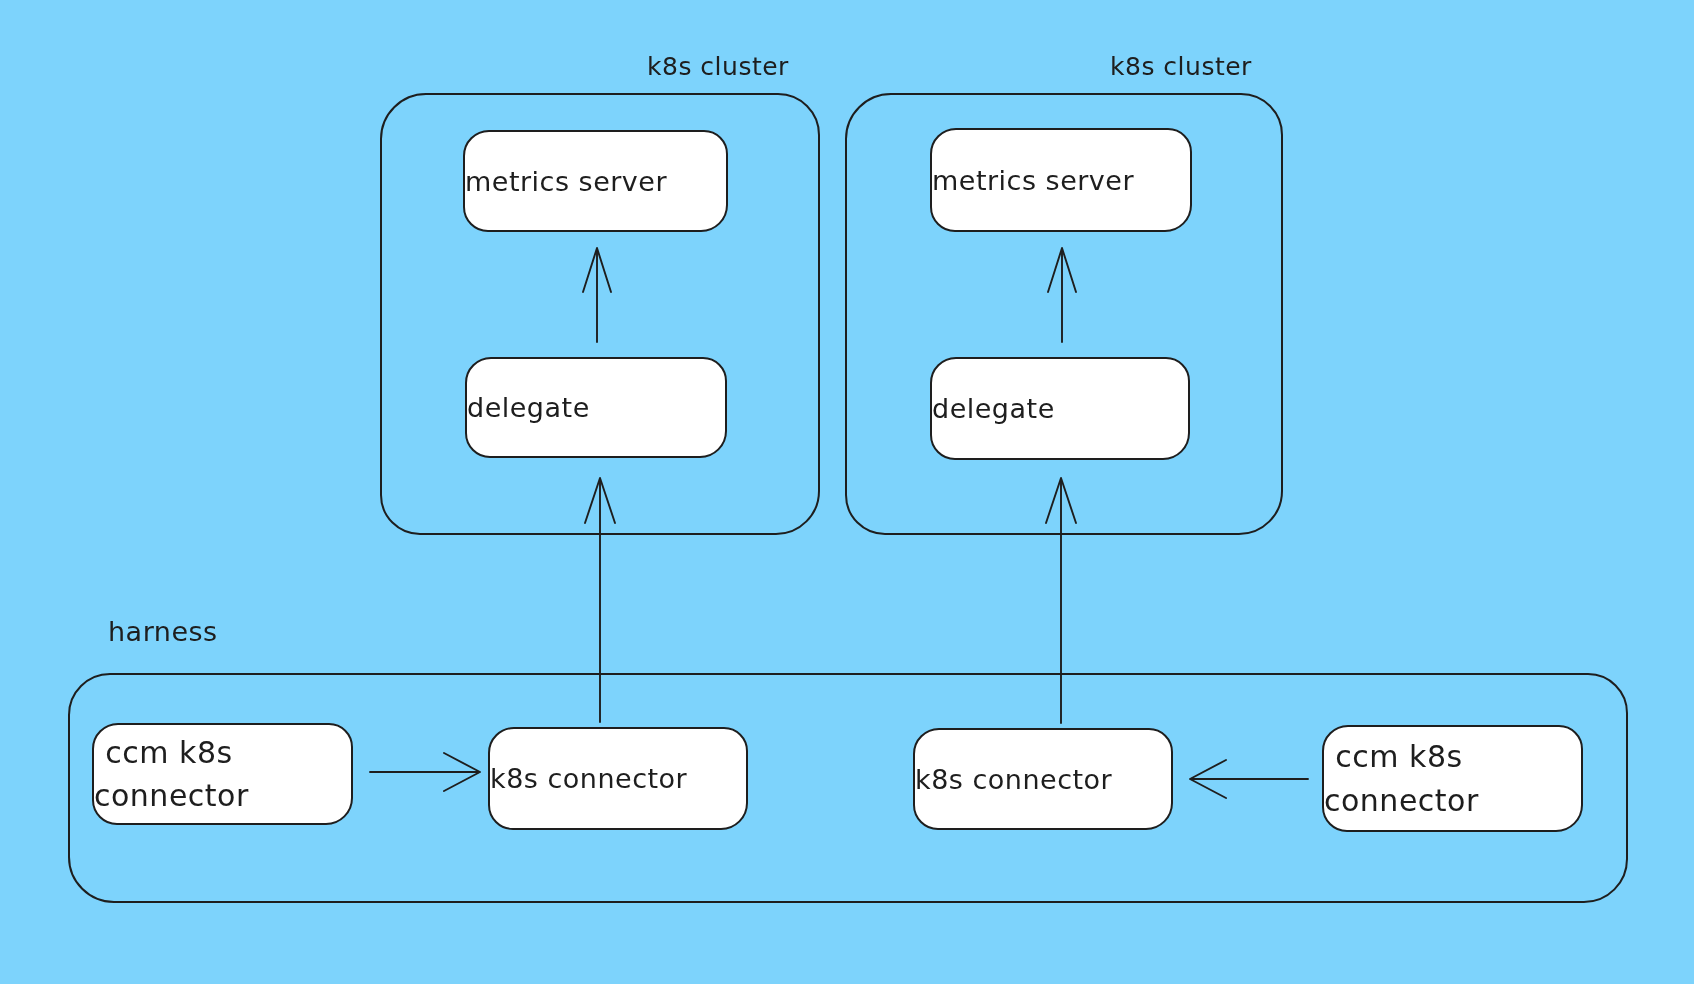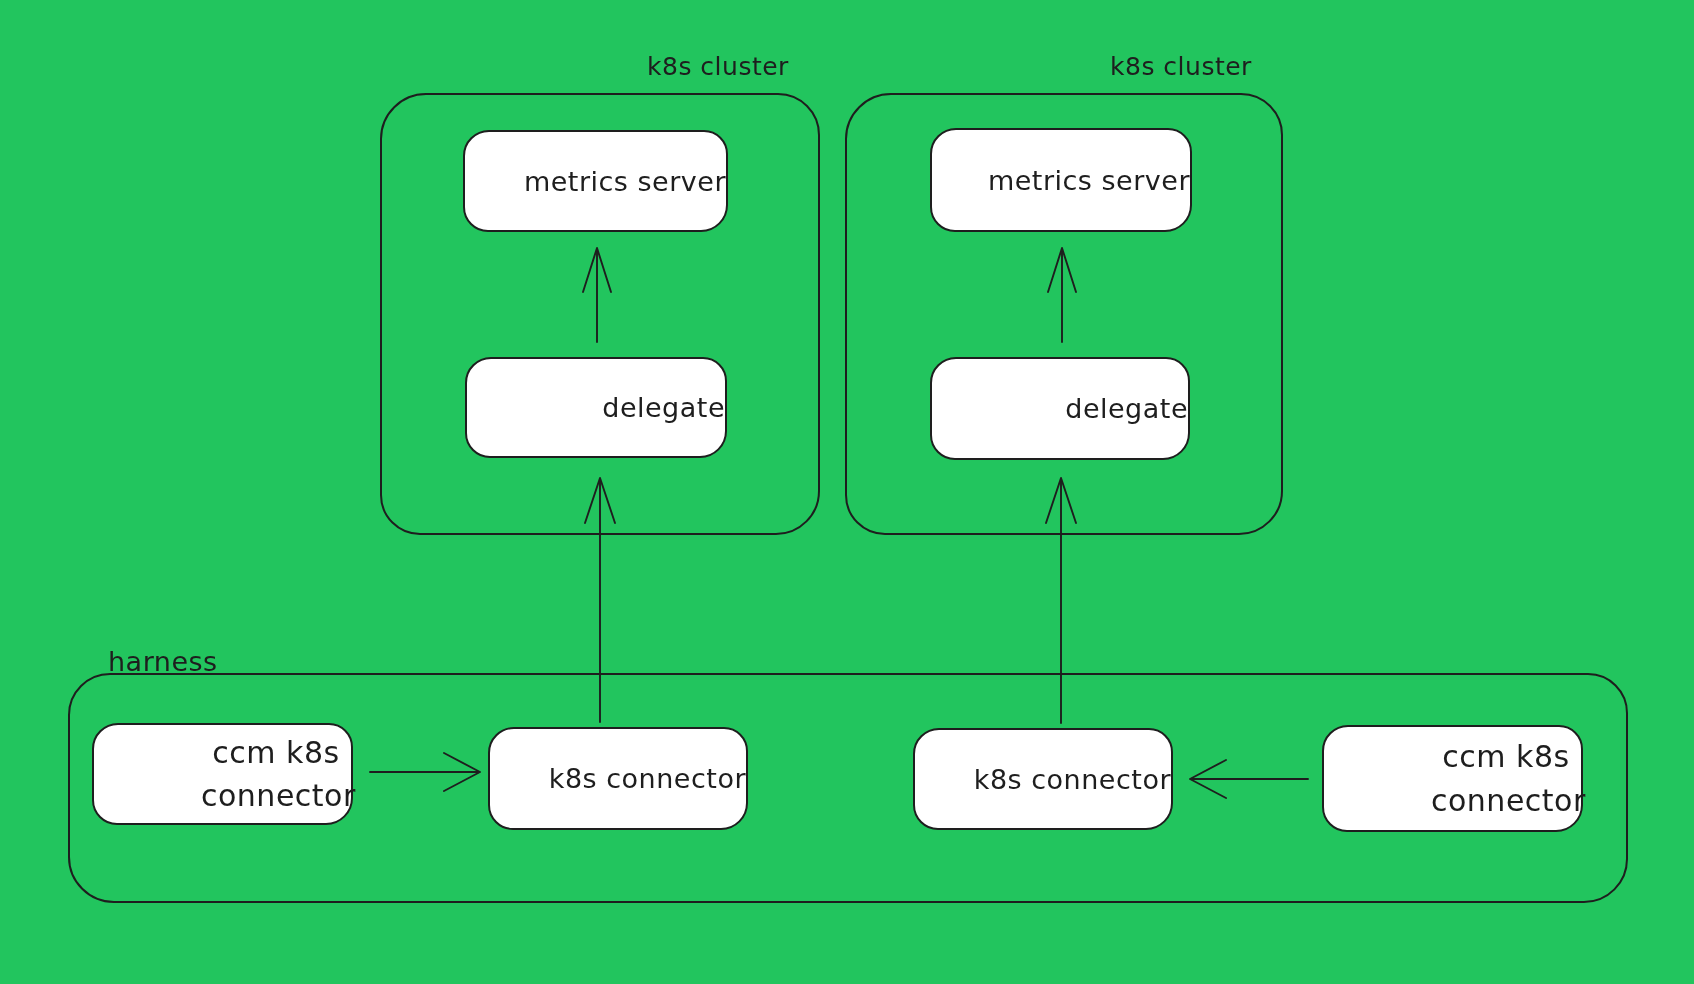--- a/index.html
+++ b/index.html
@@ -4,32 +4,32 @@
 <style>
   html, body {
     margin: 0;
     padding: 0;
     background: #ffffff;
   }
   .canvas {
     position: relative;
     width: 1694px;
     height: 984px;
-    background: #22c55e;
+    background: #7dd3fc;
     font-family: "DejaVu Sans", sans-serif;
     color: #1e1e1e;
     overflow: hidden;
   }
   .node {
     position: absolute;
     border: 2.2px solid #1e1e1e;
     background: #ffffff;
     display: flex;
     align-items: center;
-    justify-content: flex-end;
+    justify-content: flex-start;
     text-align: center;
     box-sizing: border-box;
   }
   .cluster {
     border-radius: 46px 42px 44px 40px;
     background: transparent;
   }
   .harness-box {
     border-radius: 42px 40px 44px 46px;
     background: transparent;
@@ -87,21 +87,21 @@
   <div class="node cluster" style="left:845px; top:93px; width:438px; height:442px;"></div>
 
   <div class="node small-box" style="left:930px; top:128px; width:262px; height:104px;">
     <span>metrics server</span>
   </div>
 
   <div class="node small-box" style="left:930px; top:357px; width:260px; height:103px;">
     <span>delegate</span>
   </div>
 
-  <div class="float-label" style="left:108px; top:646px; font-size:27px;">harness</div>
+  <div class="float-label" style="left:108px; top:616px; font-size:27px;">harness</div>
 
   <div class="node harness-box" style="left:68px; top:673px; width:1560px; height:230px;"></div>
 
   <div class="node small-box two-line" style="left:92px; top:723px; width:261px; height:102px;">
     <span>ccm k8s connector</span>
   </div>
 
   <div class="node small-box" style="left:488px; top:727px; width:260px; height:103px;">
     <span>k8s connector</span>
   </div>

